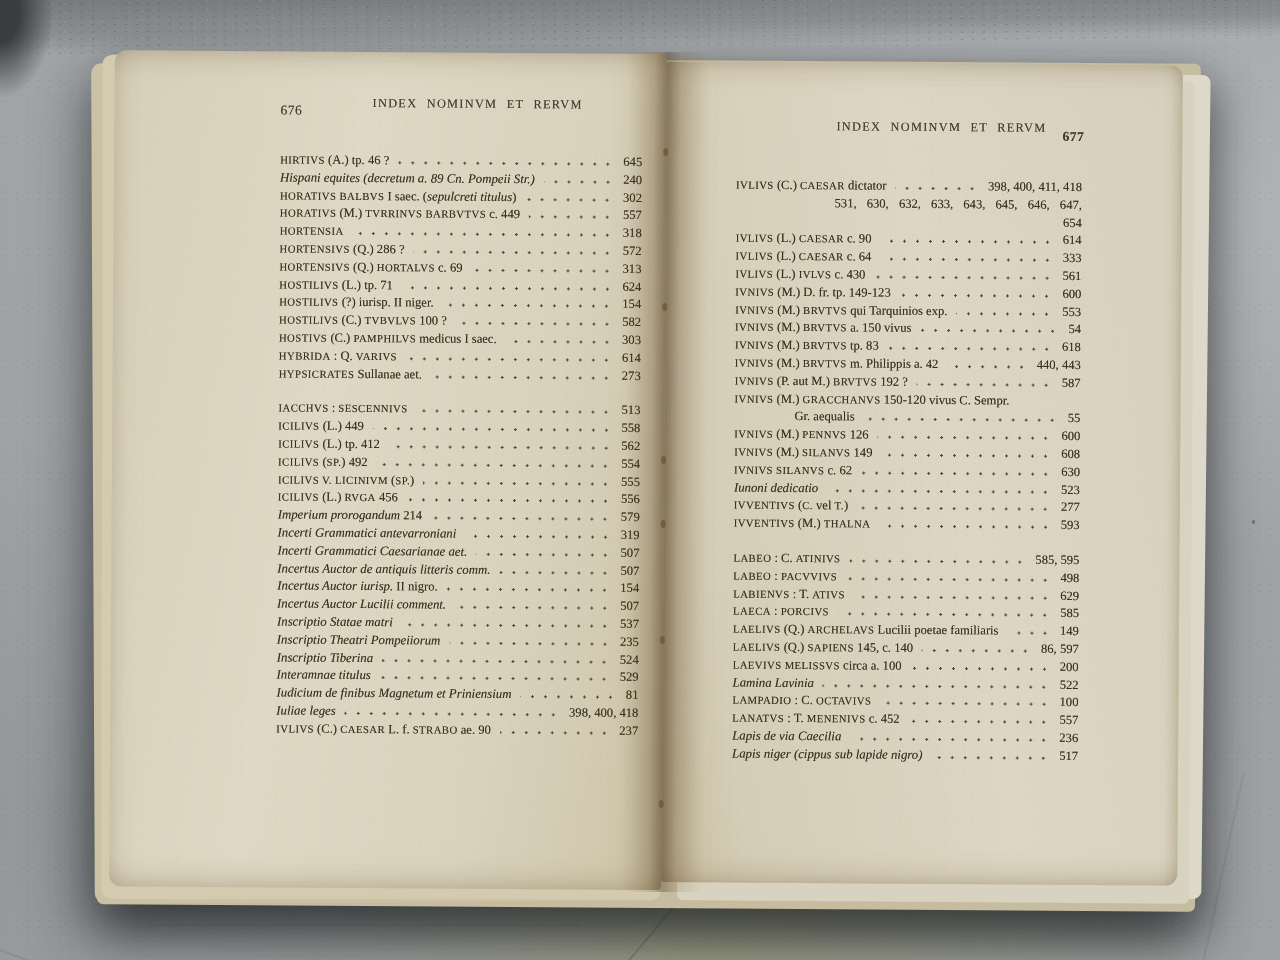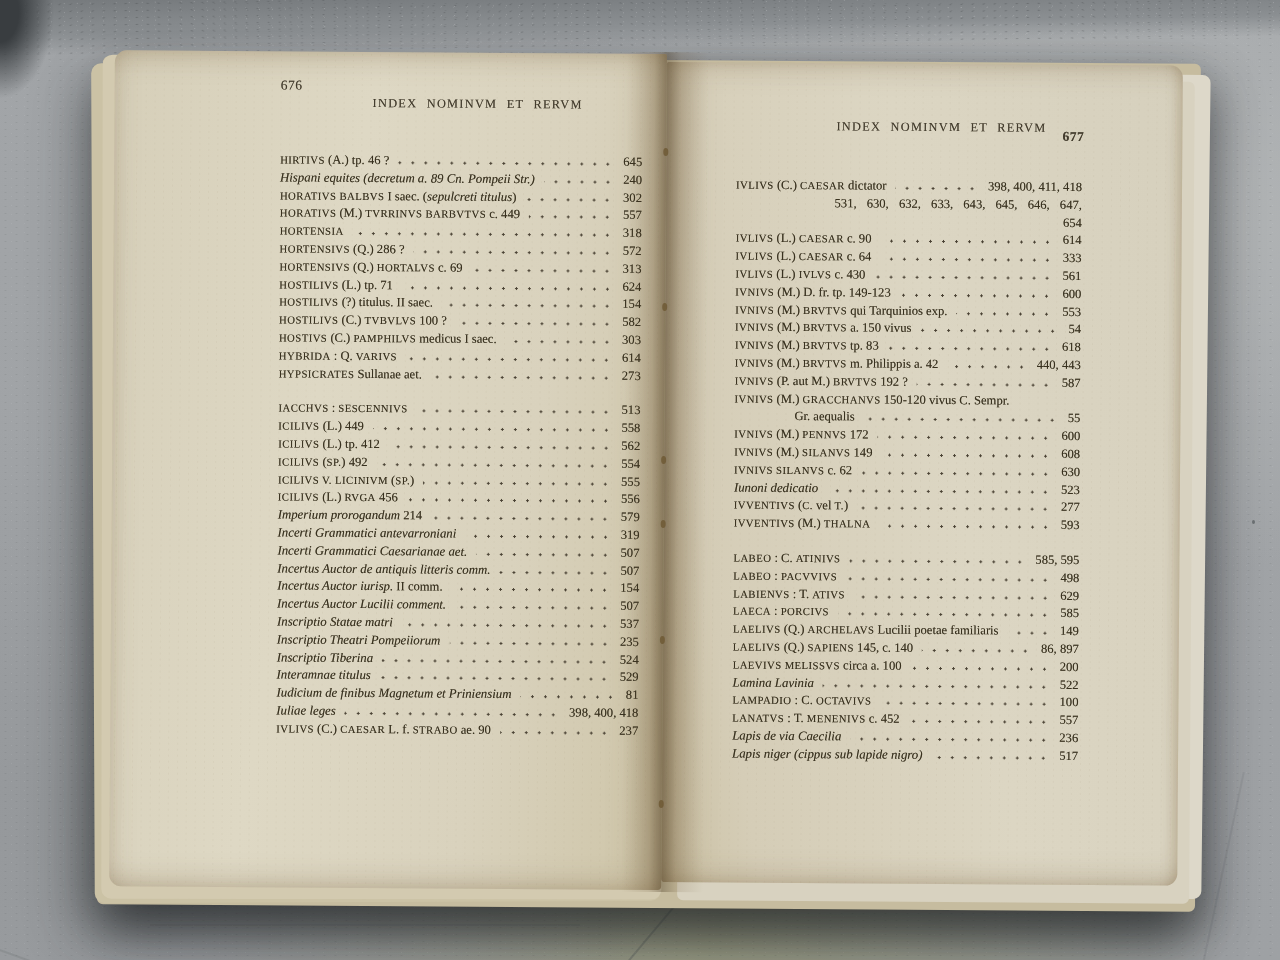--- a/index.html
+++ b/index.html
@@ -92,21 +92,21 @@
 
   <div class="book">
     <div class="sheet base"></div>
     <div class="sheet l2"></div>
     <div class="sheet l3"></div>
     <div class="sheet r2"></div>
     <div class="sheet r3"></div>
 
     <div class="page page-left txt">
       <div class="ptex"></div>
-      <span class="pnum" style="left:166px;top:26px;text-align:center;">676</span>
+      <span class="pnum" style="left:166px;top:51px;text-align:center;">676</span>
       <span class="ptitle" style="left:258px;top:44px;">INDEX NOMINVM ET RERVM</span>
       <div class="entries entries-left">
           <div class="row">
             <span class="label"><span class="p-sc">HIRTIVS</span><span class="p-rm"> (A.) tp. 46 ?</span></span>
             <span class="leader"></span>
             <span class="pages">645</span>
           </div>
           <div class="row">
             <span class="label"><span class="p-it">Hispani equites (decretum a. 89 Cn. Pompeii Str.)</span></span>
             <span class="leader"></span>
@@ -136,21 +136,21 @@
             <span class="label"><span class="p-sc">HORTENSIVS</span><span class="p-rm"> (Q.) </span><span class="p-sc">HORTALVS</span><span class="p-rm"> c. 69</span></span>
             <span class="leader"></span>
             <span class="pages">313</span>
           </div>
           <div class="row">
             <span class="label"><span class="p-sc">HOSTILIVS</span><span class="p-rm"> (L.) tp. 71</span></span>
             <span class="leader"></span>
             <span class="pages">624</span>
           </div>
           <div class="row">
-            <span class="label"><span class="p-sc">HOSTILIVS</span><span class="p-rm"> (?) titulus. II saec.</span></span>
+            <span class="label"><span class="p-sc">HOSTILIVS</span><span class="p-rm"> (?) iurisp. II niger.</span></span>
             <span class="leader"></span>
             <span class="pages">154</span>
           </div>
           <div class="row">
             <span class="label"><span class="p-sc">HOSTILIVS</span><span class="p-rm"> (C.) </span><span class="p-sc">TVBVLVS</span><span class="p-rm"> 100 ?</span></span>
             <span class="leader"></span>
             <span class="pages">582</span>
           </div>
           <div class="row">
             <span class="label"><span class="p-sc">HOSTIVS</span><span class="p-rm"> (C.) </span><span class="p-sc">PAMPHILVS</span><span class="p-rm"> medicus I saec.</span></span>
@@ -211,21 +211,21 @@
             <span class="label"><span class="p-it">Incerti Grammatici Caesarianae aet.</span></span>
             <span class="leader"></span>
             <span class="pages">507</span>
           </div>
           <div class="row">
             <span class="label"><span class="p-it">Incertus Auctor de antiquis litteris comm.</span></span>
             <span class="leader"></span>
             <span class="pages">507</span>
           </div>
           <div class="row">
-            <span class="label"><span class="p-it">Incertus Auctor iurisp.</span><span class="p-rm"> II comm.</span></span>
+            <span class="label"><span class="p-it">Incertus Auctor iurisp.</span><span class="p-rm"> II nigro.</span></span>
             <span class="leader"></span>
             <span class="pages">154</span>
           </div>
           <div class="row">
             <span class="label"><span class="p-it">Incertus Auctor Lucilii comment.</span></span>
             <span class="leader"></span>
             <span class="pages">507</span>
           </div>
           <div class="row">
             <span class="label"><span class="p-it">Inscriptio Statae matri</span></span>
@@ -329,21 +329,21 @@
           </div>
           <div class="row">
             <span class="label"><span class="p-sc">IVNIVS</span><span class="p-rm"> (M.) </span><span class="p-sc">GRACCHANVS</span><span class="p-rm"> 150-120 vivus C. Sempr.</span></span>
           </div>
           <div class="row" style="padding-left: 60px;">
             <span class="label"><span class="p-rm">Gr. aequalis</span></span>
             <span class="leader"></span>
             <span class="pages">55</span>
           </div>
           <div class="row">
-            <span class="label"><span class="p-sc">IVNIVS</span><span class="p-rm"> (M.) </span><span class="p-sc">PENNVS</span><span class="p-rm"> 172</span></span>
+            <span class="label"><span class="p-sc">IVNIVS</span><span class="p-rm"> (M.) </span><span class="p-sc">PENNVS</span><span class="p-rm"> 126</span></span>
             <span class="leader"></span>
             <span class="pages">600</span>
           </div>
           <div class="row">
             <span class="label"><span class="p-sc">IVNIVS</span><span class="p-rm"> (M.) </span><span class="p-sc">SILANVS</span><span class="p-rm"> 149</span></span>
             <span class="leader"></span>
             <span class="pages">608</span>
           </div>
           <div class="row">
             <span class="label"><span class="p-sc">IVNIVS SILANVS</span><span class="p-rm"> c. 62</span></span>
@@ -386,21 +386,21 @@
             <span class="pages">585</span>
           </div>
           <div class="row">
             <span class="label"><span class="p-sc">LAELIVS</span><span class="p-rm"> (Q.) </span><span class="p-sc">ARCHELAVS</span><span class="p-rm"> Lucilii poetae familiaris</span></span>
             <span class="leader"></span>
             <span class="pages">149</span>
           </div>
           <div class="row">
             <span class="label"><span class="p-sc">LAELIVS</span><span class="p-rm"> (Q.) </span><span class="p-sc">SAPIENS</span><span class="p-rm"> 145, c. 140</span></span>
             <span class="leader"></span>
-            <span class="pages">86, 897</span>
+            <span class="pages">86, 597</span>
           </div>
           <div class="row">
             <span class="label"><span class="p-sc">LAEVIVS MELISSVS</span><span class="p-rm"> circa a. 100</span></span>
             <span class="leader"></span>
             <span class="pages">200</span>
           </div>
           <div class="row">
             <span class="label"><span class="p-it">Lamina Lavinia</span></span>
             <span class="leader"></span>
             <span class="pages">522</span>

